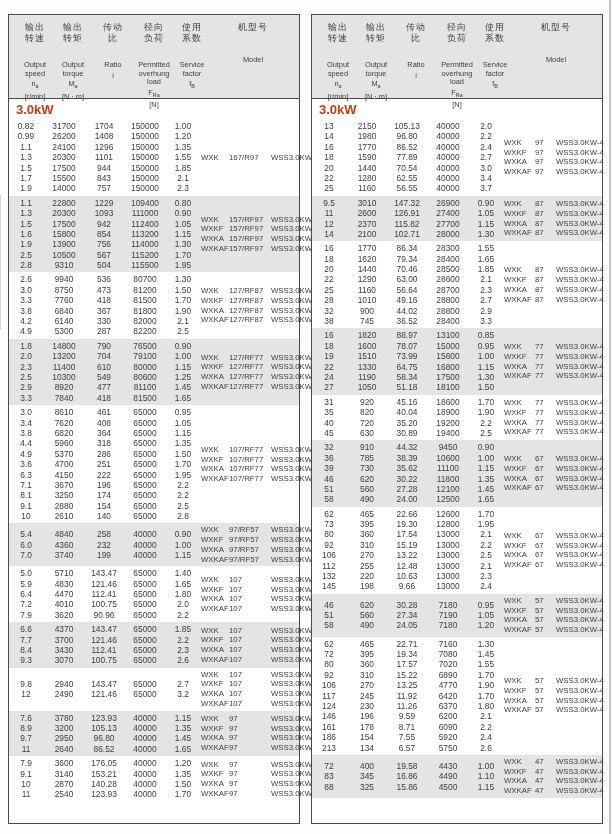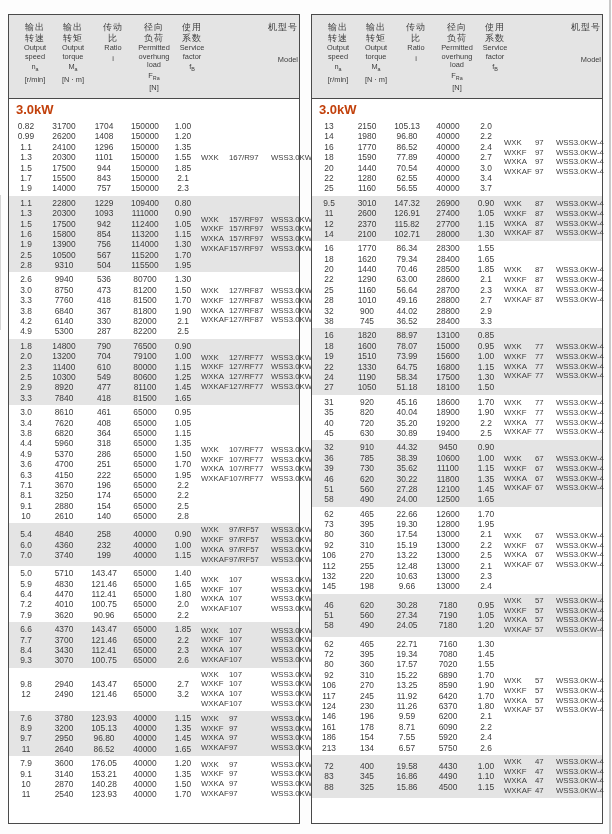--- a/index.html
+++ b/index.html
@@ -10,32 +10,32 @@
 
   .spec-table{position:absolute;top:14px;width:292px;height:810px;background:#fff;
               border:1px solid var(--border,#4a4a4a);display:flex;flex-direction:column;box-sizing:border-box;}
   .spec-table.t0{left:8px;}
   .spec-table.t1{left:311px;}
 
   .thead{background:var(--headbg,#e4e4e4);border-bottom:1px solid var(--border,#4a4a4a);
          display:flex;align-items:flex-start;padding:7px 1px 4px 9px;height:72px;flex-shrink:0;}
   .th{text-align:center;}
   .th .zh{font-size:9px;line-height:10.5px;letter-spacing:1px;white-space:nowrap;}
-  .th .en{font-size:7.4px;line-height:8.6px;margin-top:1px;}
+  .th .en{font-size:7.4px;line-height:8.6px;margin-top:18px;}
   .th .sym{font-size:7.4px;line-height:9px;margin-top:1px;}
   .th .sym sub{font-size:5.4px;}
   .th .unit{font-size:7.4px;line-height:9px;white-space:nowrap;}
   .c5 .en{margin-top:23px;}
 
   .c0{width:34px;flex-shrink:0;}
   .c1{width:42px;flex-shrink:0;}
   .c2{width:38px;flex-shrink:0;}
   .c3{width:44px;flex-shrink:0;}
   .c4{width:32px;flex-shrink:0;}
-  .c5{flex:1;text-align:right;}
+  .c5{flex:1;}
 
   .power{font-size:13px;font-weight:bold;color:#c2410c;padding:3px 0 2px 7px;flex-shrink:0;}
 
   .tbody{flex:1;display:flex;flex-direction:column;}
   .block{display:flex;align-items:center;padding:2px 0;}
   .block.shaded{background:var(--shaded,#e4e4e4);}
   .rows{width:190px;flex-shrink:0;}
   .row{display:flex;height:10.4px;}
   .cell{font-size:8.4px;line-height:10.4px;text-align:center;white-space:nowrap;}
 
@@ -1378,21 +1378,21 @@
               <div class="cell c0">92</div>
               <div class="cell c1">310</div>
               <div class="cell c2">15.22</div>
               <div class="cell c3">6890</div>
               <div class="cell c4">1.70</div>
             </div>
             <div class="row">
               <div class="cell c0">106</div>
               <div class="cell c1">270</div>
               <div class="cell c2">13.25</div>
-              <div class="cell c3">8590</div>
+              <div class="cell c3">4770</div>
               <div class="cell c4">1.90</div>
             </div>
             <div class="row">
               <div class="cell c0">117</div>
               <div class="cell c1">245</div>
               <div class="cell c2">11.92</div>
               <div class="cell c3">6420</div>
               <div class="cell c4">1.70</div>
             </div>
             <div class="row">

